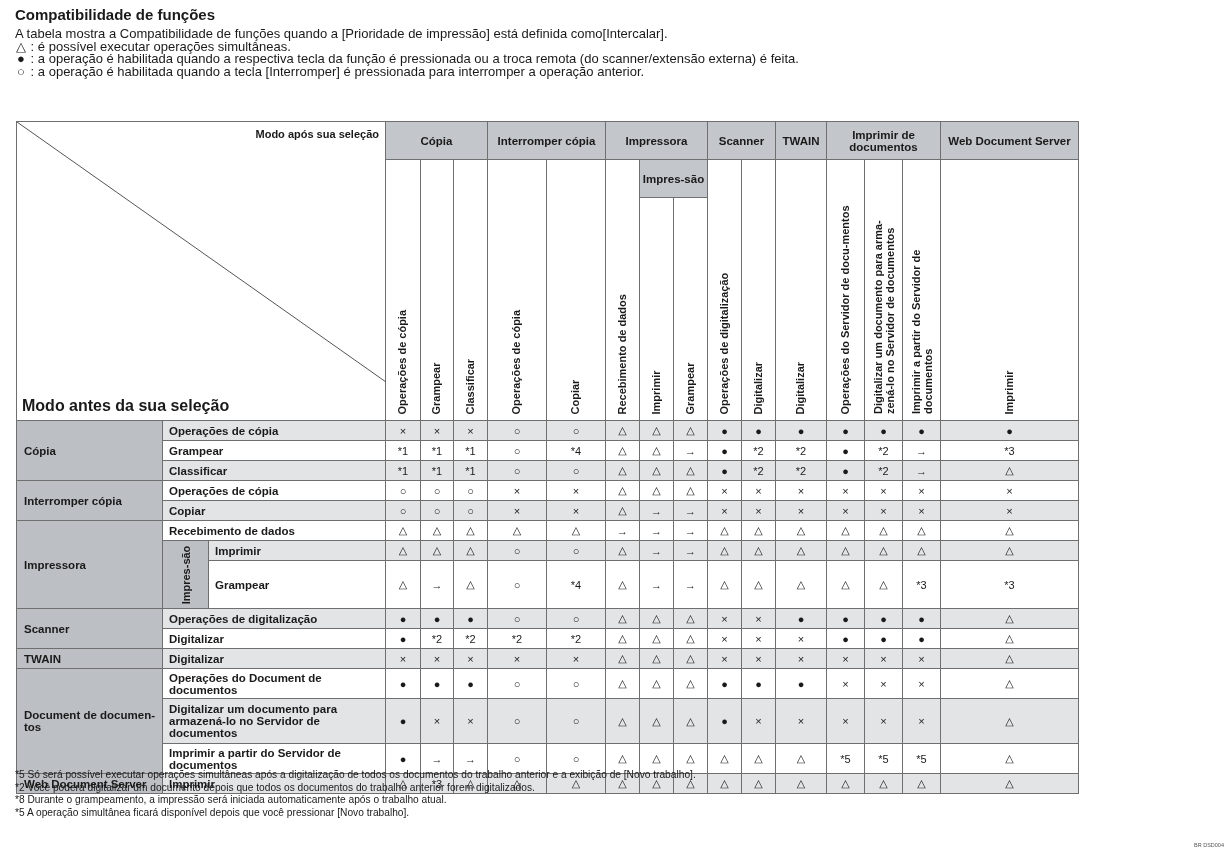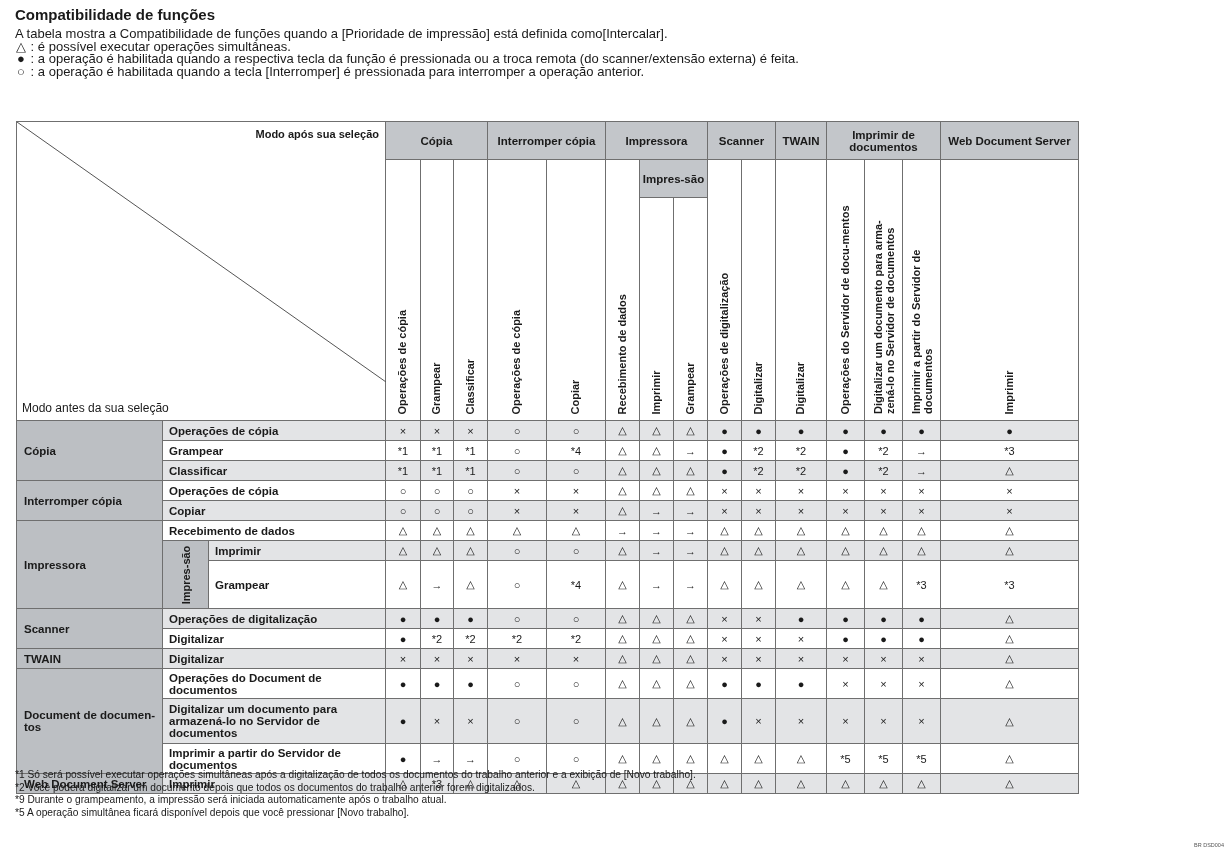--- a/index.html
+++ b/index.html
@@ -14,21 +14,21 @@
                table-layout: fixed; font-size: 11px; }
   table.grid td, table.grid th { border: 1.5px solid #6f6f6f; padding: 0; }
   .gh { background: #c3c6ca; font-weight: bold; text-align: center; font-size: 11.5px; }
   .vh { height: 222px; vertical-align: bottom; position: relative; background: #fff; }
   .vh .vt { position: absolute; bottom: 6px; left: 50%; transform-origin: left bottom;
             transform: rotate(-90deg) translateY(50%); white-space: nowrap; font-weight: bold; font-size: 11px; line-height: 11.5px; }
   .vh .vt.two { white-space: normal; width: 215px; }
   .corner { position: relative; background: #fff; }
   .corner svg { position: absolute; left: 0; top: 0; }
   .corner .after { position: absolute; right: 6px; top: 6px; font-weight: bold; font-size: 11px; }
-  .corner .before { position: absolute; left: 5px; bottom: 5px; font-weight: normal; font-size: 12px; }
+  .corner .before { position: absolute; left: 5px; bottom: 5px; font-weight: bold; font-size: 16px; }
   .grp { background: #bcbfc3; font-weight: bold; padding-left: 7px !important; font-size: 11.5px; }
   .sub { font-weight: bold; padding-left: 6px !important; line-height: 12px; font-size: 11.5px; }
   .subgrp { background: #bcbfc3; position: relative; }
   .subgrp .vt { position: absolute; left: 50%; top: 50%; transform: translate(-50%,-50%) rotate(-90deg);
                 font-weight: bold; font-size: 11px; line-height: 11px; text-align: center; white-space: nowrap; }
   tr.shade td.c, tr.shade td.sub { background: #e3e4e6; }
   td.c { text-align: center; font-size: 11px; }
   .fn { font-size: 10px; }
 
   .notes { position: absolute; left: 15px; top: 769px; font-size: 10.2px; line-height: 12.6px; }
@@ -415,19 +415,19 @@
         <td class="c">△</td>
         <td class="c">△</td>
         <td class="c">△</td>
         <td class="c">△</td>
         <td class="c">△</td>
       </tr>
     </tbody>
 </table>
 
 <div class="notes">
-  <div>*1  Só será possível executar operações simultâneas após a digitalização de todos os documentos do trabalho anterior e a exibição de [Novo trabalho].</div>
+  <div>*5  Só será possível executar operações simultâneas após a digitalização de todos os documentos do trabalho anterior e a exibição de [Novo trabalho].</div>
   <div>*2  Você poderá digitalizar um documento depois que todos os documentos do trabalho anterior forem digitalizados.</div>
-  <div>*9  Durante o grampeamento, a impressão será iniciada automaticamente após o trabalho atual.</div>
+  <div>*8  Durante o grampeamento, a impressão será iniciada automaticamente após o trabalho atual.</div>
   <div>*5  A operação simultânea ficará disponível depois que você pressionar [Novo trabalho].</div>
 </div>
 
 <div class="code">BR DSD004</div>
 
 </body></html>

